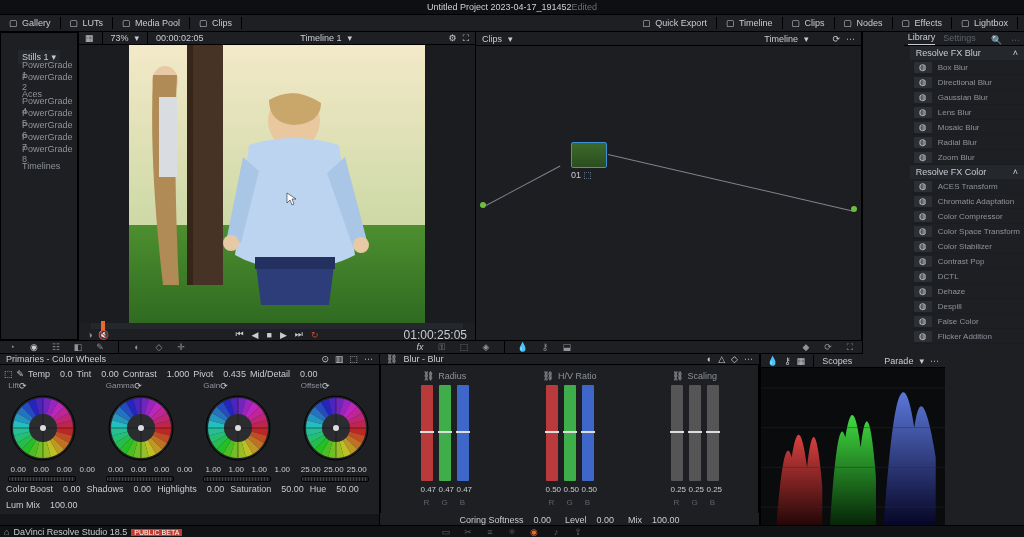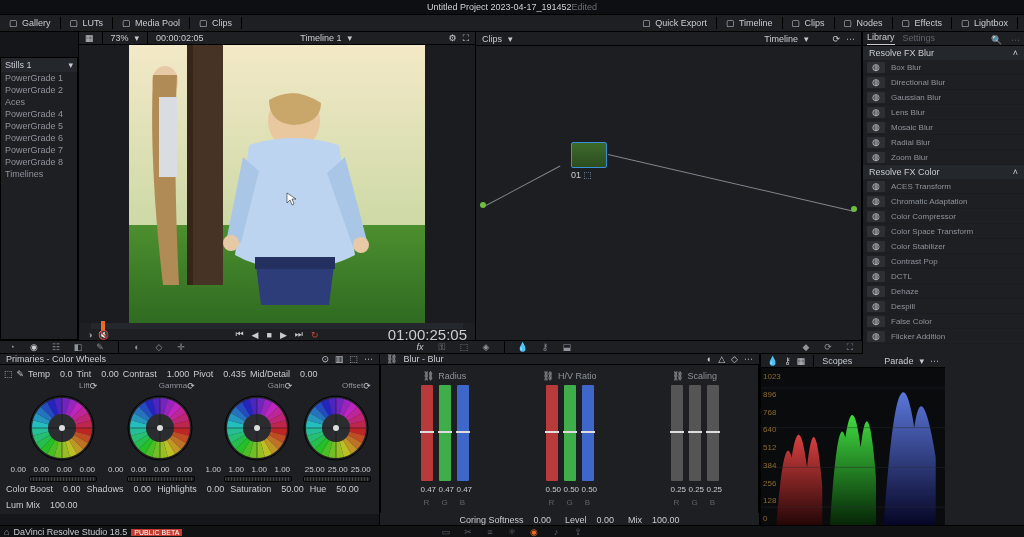--- a/index.html
+++ b/index.html
@@ -21,65 +21,65 @@
   .mb-btn{display:flex;align-items:center;gap:3px;padding:2px 4px;color:var(--tx1);border:1px solid transparent;border-radius:2px;}
   .mb-btn.act{color:var(--tx0);}
   .mb-sep{width:1px;height:12px;background:#000;margin:0 2px;}
   .glyph{width:10px;height:10px;display:inline-block;position:relative;}
 
   
   .workspace{height:calc(100% - 14px - 18px - 12px);display:grid;grid-template-columns:78px 398px 386px 162px;grid-template-rows:308px 1fr;}
   .panel{background:var(--bg1);border:1px solid #000;}
 
   
-  .sidebar{grid-column:1;grid-row:1;padding:0;background:var(--bg1);margin-top:25px;}
+  .sidebar{grid-column:1;grid-row:1;padding:17px;background:var(--bg1);}
   .sb-hdr{height:14px;background:var(--bg2);display:flex;align-items:center;padding:0 4px;color:var(--tx1);}
   .sb-item{height:12px;display:flex;align-items:center;padding:0 4px;color:var(--tx1);}
 
   
   .viewer{grid-column:2;grid-row:1;display:flex;flex-direction:column;background:var(--bg1);border-left:1px solid #000;border-right:1px solid #000;}
   .vw-hdr{height:14px;display:flex;align-items:center;padding:0 6px;gap:6px;background:var(--bg1);border-bottom:1px solid #000;color:var(--tx1);}
   .vw-img{flex:1;display:flex;align-items:center;justify-content:center;background:#1a1c1f;position:relative;}
   .vw-img svg{width:296px;height:278px;}
   .vw-tl{height:6px;background:var(--bg2);position:relative;margin:0 6px;}
   .vw-ph{position:absolute;left:10px;top:-2px;width:4px;height:10px;background:var(--ac0);}
   .vw-ctrl{height:18px;display:flex;align-items:center;justify-content:center;gap:8px;position:relative;}
-  .vw-tc{position:absolute;right:8px;color:var(--tx0);font-size:15px;}
+  .vw-tc{position:absolute;right:8px;color:var(--tx0);font-size:12px;}
   .vw-left{position:absolute;left:8px;display:flex;gap:6px;align-items:center;}
 
   
   .nodes{grid-column:3;grid-row:1;background:#1c1e22;border-right:1px solid #000;position:relative;}
   .nd-hdr{height:14px;display:flex;align-items:center;padding:0 6px;gap:6px;color:var(--tx1);border-bottom:1px solid #000;}
   .nd-canvas{position:absolute;top:14px;left:0;right:0;bottom:0;}
   .nd-node{position:absolute;left:95px;top:96px;width:36px;height:26px;border:1px solid var(--ac1);background:linear-gradient(#3d6a2b,#2b4d1f);border-radius:2px;}
   .nd-lbl{position:absolute;left:95px;top:124px;font-size:8px;color:var(--tx1);}
   .nd-line{position:absolute;height:1px;background:#7f848b;}
   .nd-dot{position:absolute;width:6px;height:6px;border-radius:50%;background:#6fbf3e;}
 
   
-  .library{grid-column:4;grid-row:1 / span 2;background:var(--bg1);border-left:1px solid #000;display:flex;flex-direction:column;}
+  .library{grid-column:4;grid-row:1 / span 2;background:var(--bg1);border-left:1px solid #000;display:flex;flex-direction:column;align-items:flex-end;}
   .lib-tabs{height:14px;display:flex;align-items:flex-end;padding:0 4px;gap:8px;border-bottom:1px solid #000;}
   .lib-tab{color:var(--tx2);padding-bottom:2px;}
   .lib-tab.act{color:var(--tx0);border-bottom:1px solid var(--tx0);}
   .lib-grp{padding:2px 6px;color:var(--tx1);background:var(--bg2);display:flex;align-items:center;justify-content:space-between;}
   .lib-list{display:flex;flex-direction:column;}
   .lib-item{height:15px;display:flex;align-items:center;gap:6px;padding:0 4px;border-bottom:1px solid #1a1c1f;}
   .lib-ico{width:18px;height:11px;background:var(--bg3);display:flex;align-items:center;justify-content:center;border-radius:1px;}
   .lib-item span{color:var(--tx1);font-size:8px;}
 
   
   .lowerbar{grid-column:1 / span 3;height:14px;background:var(--bg1);border-top:1px solid #000;border-bottom:1px solid #000;display:flex;align-items:center;padding:0 6px;gap:10px;}
   .lowerbar .ibtn{width:12px;height:12px;display:flex;align-items:center;justify-content:center;color:var(--tx1);}
   .bt-hdr{grid-row:1;background:var(--bg1);border-bottom:1px solid #000;display:flex;align-items:flex-end;padding:0 6px;color:var(--tx1);gap:6px;}
   .wheels{grid-column:1;grid-row:2;background:var(--bg1);display:flex;flex-direction:column;padding:2px 4px;}
   .wh-top{display:flex;align-items:center;gap:4px;padding:2px 0;}
   .wh-fld{display:flex;align-items:center;gap:10px;color:var(--tx1);}
   .wh-fld b{color:var(--tx0);font-weight:normal;}
   .wh-row{display:flex;justify-content:space-around;flex:1;}
-  .wheel{display:flex;flex-direction:column;align-items:flex-end;gap:2px;}
+  .wheel{display:flex;flex-direction:column;align-items:flex-start;gap:2px;}
   .wheel-lbl{color:var(--tx1);font-size:8px;}
   .wheel-svg{width:70px;height:70px;}
   .wh-nums{display:flex;gap:3px;}
   .wh-nums span{color:var(--tx0);font-size:8px;width:20px;text-align:center;}
   .wh-bar{width:68px;height:6px;background:repeating-linear-gradient(90deg,#444 0 1px,transparent 1px 3px);border:1px solid #000;border-radius:2px;}
   .wh-bot{display:flex;gap:6px;padding:2px 2px;flex-wrap:wrap;}
 
   .blur{grid-column:2;grid-row:2;background:var(--bg1);border-left:1px solid #000;border-right:1px solid #000;display:flex;padding:6px 8px;gap:14px;}
   .bl-col{display:flex;flex-direction:column;align-items:center;gap:4px;flex:1;}
   .bl-title{color:var(--tx1);text-align:center;display:flex;align-items:center;gap:4px;}
@@ -785,31 +785,20 @@
             <span class="mb-sep"></span>
             <span>Scopes</span>
           </div>
           <div class="row" style="gap:6px;margin-left:32px;">
             <span>Parade</span>
             <span>▾</span>
             <span>⋯</span>
           </div>
         </div>
         <div class="sc-body">
-          <div class="sc-ticks" id="sc-ticks">
-              <span>1023</span>
-              <span>896</span>
-              <span>768</span>
-              <span>640</span>
-              <span>512</span>
-              <span>384</span>
-              <span>256</span>
-              <span>128</span>
-              <span>0</span>
-            </div>
           <svg width="100%" height="100%" viewBox="0 0 240 160" preserveAspectRatio="none">
             <defs>
               <linearGradient id="r" x1="0" y1="1" x2="0" y2="0">
                   <stop offset="0" stop-color="#2a0606"></stop>
                   <stop offset="1" stop-color="#ff4a4a"></stop>
                 </linearGradient>
               <linearGradient id="g" x1="0" y1="1" x2="0" y2="0">
                   <stop offset="0" stop-color="#062a06"></stop>
                   <stop offset="1" stop-color="#4aff4a"></stop>
                 </linearGradient>

